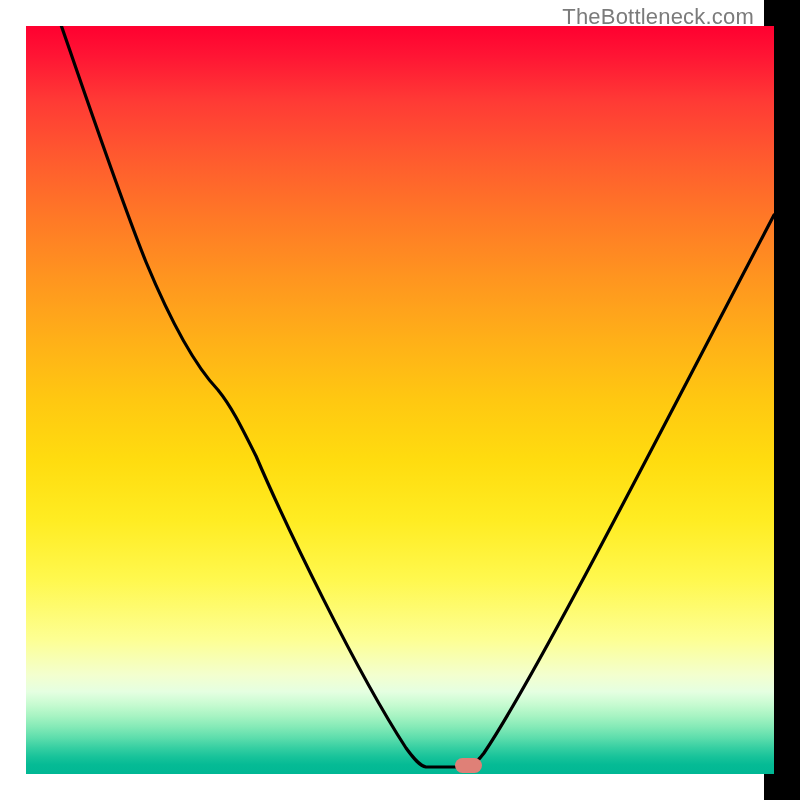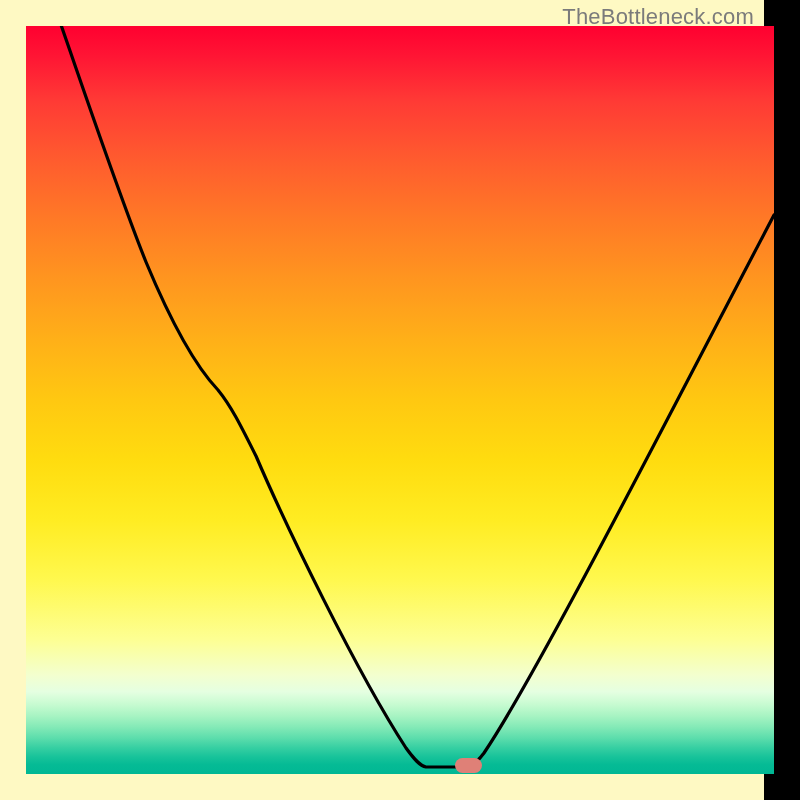--- a/index.html
+++ b/index.html
@@ -8,21 +8,21 @@
     width: 800px;
     height: 800px;
     overflow: hidden;
     background: #000;
     font-family: Arial, Helvetica, sans-serif;
   }
   .frame {
     position: relative;
     width: 764px;
     height: 800px;
-    background: #fef9c3;
+    background: #ffffff;
   }
   .plot-area {
     position: absolute;
     left: 26px;
     top: 26px;
     width: 748px;
     height: 748px;
     overflow: hidden;
   }
   .gradient {

